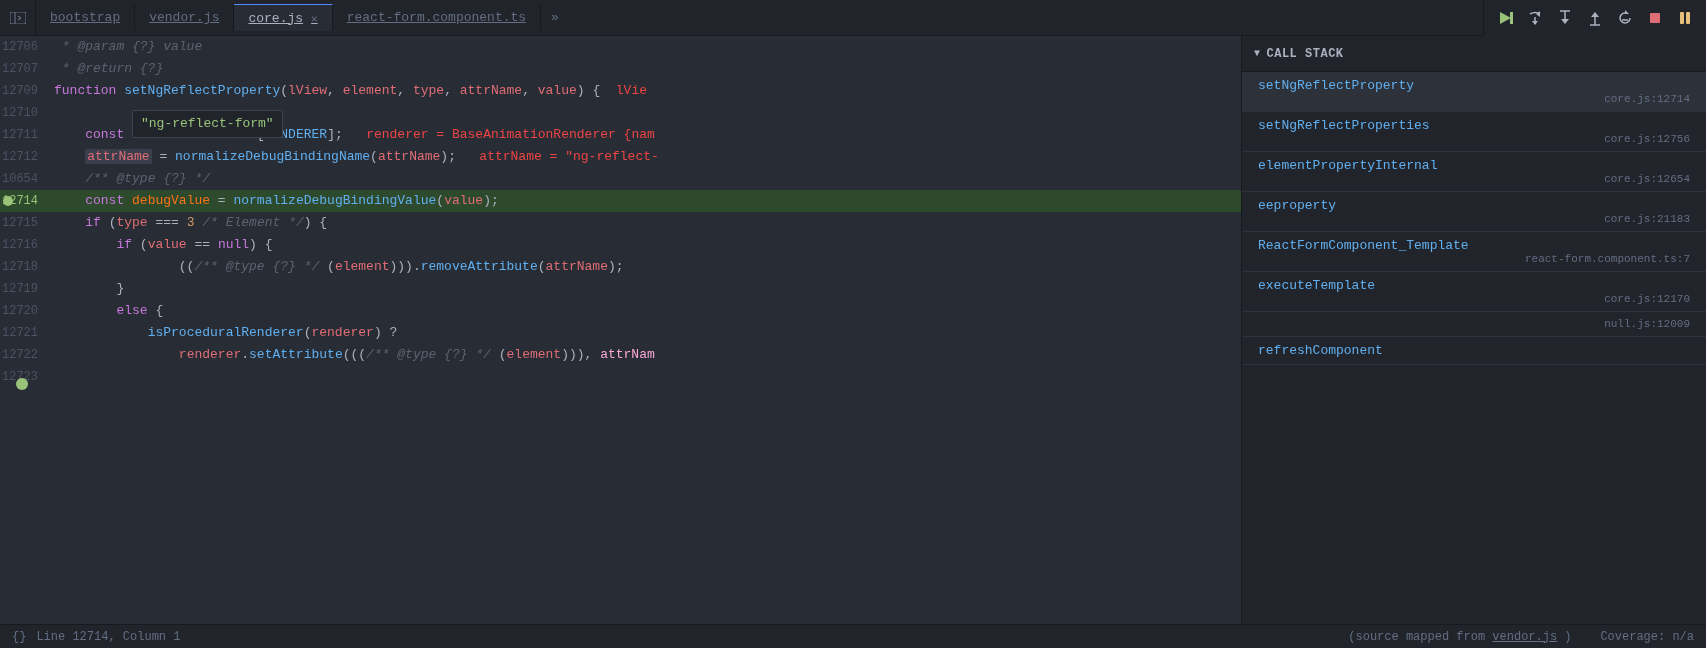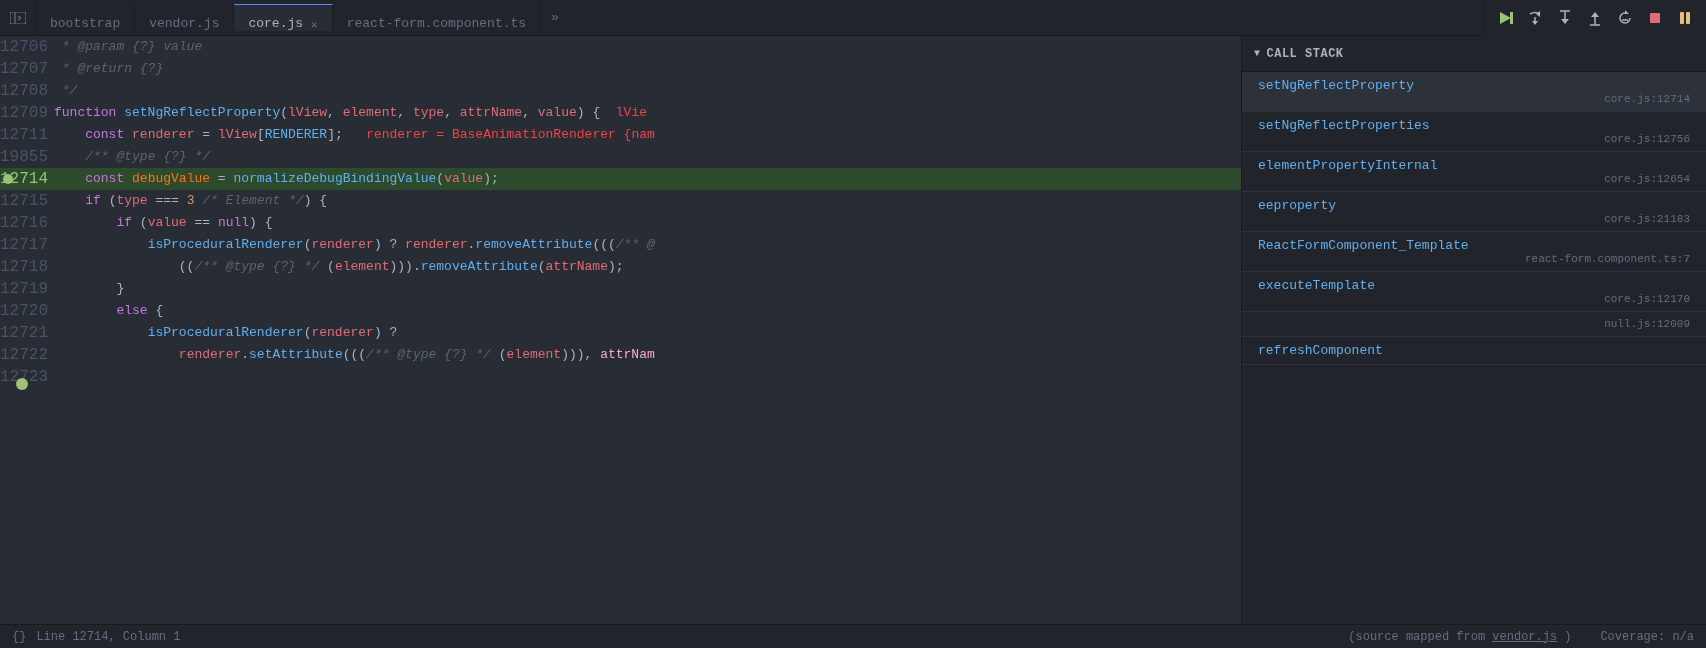--- a/index.html
+++ b/index.html
@@ -30,28 +30,29 @@
       display: flex;
       align-items: center;
       justify-content: center;
       color: #636d83;
       cursor: pointer;
       flex-shrink: 0;
       border-right: 1px solid #181a1f;
     }
     .tab {
       display: flex;
-      align-items: flex-end;
+      align-items: center;
       padding: 0 14px;
       height: 27px;
       color: #636d83;
       cursor: pointer;
       border-right: 1px solid #181a1f;
       white-space: nowrap;
       font-size: 13px;
+      text-decoration: underline;
     }
     .tab.active {
       background: #282c34;
       color: #abb2bf;
       border-top: 1px solid #528bff;
     }
     .tab .close-icon {
       margin-left: 8px;
       font-size: 11px;
       color: #636d83;
@@ -116,21 +117,21 @@
     .code-line.active-line {
       background: #2d4a2d;
     }
     .line-num {
       width: 50px;
       text-align: right;
       color: #4b5263;
       padding-right: 12px;
       flex-shrink: 0;
       user-select: none;
-      font-size: 16px;
+      font-size: 12px;
     }
     .code-line.active-line .line-num {
       color: #98c379;
     }
     .line-content {
       flex: 1;
       white-space: pre;
       overflow: visible;
       padding-left: 4px;
     }
@@ -317,62 +318,65 @@
       <div class="code-line">
         <span class="line-num">12706</span>
         <span class="line-content"><span class="cm"> * @param {?} value</span></span>
       </div>
 
       <div class="code-line">
         <span class="line-num">12707</span>
         <span class="line-content"><span class="cm"> * @return {?}</span></span>
       </div>
 
-      <div class="code-line">
-        <span class="line-num">12708</span>
-        <span class="line-content"><span class="cm"> */</span></span>
-      </div>
 
       <div class="code-line" style="position:relative;">
         <span class="line-num">12709</span>
         <span class="line-content"><span class="kw">function </span><span class="fn">setNgReflectProperty</span><span class="paren">(</span><span style="color:#e06c75">lView</span>, <span style="color:#e06c75">element</span>, <span style="color:#e06c75">type</span>, <span style="color:#e06c75">attrName</span>, <span style="color:#e06c75">value</span><span class="paren">) {</span><span class="inline-hint">  lVie</span></span>
       </div>
 
+      <div class="code-line" style="position:relative;">
+        <span class="line-num">12710</span>
+        <span class="line-content">
+          
+          <span style="display:inline-block; background:#21252b; border:1px solid #3e4451; padding:2px 8px; color:#98c379; font-size:13px; border-radius:2px; position:relative; z-index:5;">"ng-reflect-form"</span>
+        </span>
+      </div>
 
       <div class="code-line">
         <span class="line-num">12711</span>
         <span class="line-content">    <span class="kw">const </span><span style="color:#e06c75">renderer</span> <span class="op">= </span><span style="color:#e06c75">lView</span>[<span style="color:#61afef">RENDERER</span>];<span class="inline-hint">   renderer = BaseAnimationRenderer {nam</span></span>
       </div>
 
-
-      <div class="code-line">
-        <span class="line-num">19855</span>
+      <div class="code-line">
+        <span class="line-num">12712</span>
+        <span class="line-content">    <span class="hl-attrname" style="background:#3a3f4b; border-radius:2px; padding:0 2px;"><span style="color:#e06c75">attrName</span></span> <span class="op">= </span><span class="fn">normalizeDebugBindingName</span>(<span style="color:#e06c75">attrName</span>);<span class="inline-hint">   attrName = "ng-reflect-</span></span>
+      </div>
+
+      <div class="code-line">
+        <span class="line-num">10654</span>
         <span class="line-content">    <span class="cm">/** @type {?} */</span></span>
       </div>
 
       <div class="code-line active-line" style="position:relative;">
         <span class="line-num">12714</span>
         <div class="debug-arrow" style="right:auto; left:3px; top:6px; position:absolute; width:10px; height:10px; background:#98c379; border-radius:50%;"></div>
         <span class="line-content">    <span class="kw">const </span><span style="color:#f97316">debugValue</span> <span class="op">= </span><span class="fn">normalizeDebugBindingValue</span>(<span style="color:#e06c75">value</span>);</span>
       </div>
 
       <div class="code-line">
         <span class="line-num">12715</span>
         <span class="line-content">    <span class="kw">if </span><span class="paren">(</span><span style="color:#e06c75">type</span> <span class="op">=== </span><span class="num">3</span> <span class="cm">/* Element */</span><span class="paren">) {</span></span>
       </div>
 
       <div class="code-line">
         <span class="line-num">12716</span>
         <span class="line-content">        <span class="kw">if </span><span class="paren">(</span><span style="color:#e06c75">value</span> <span class="op">== </span><span class="kw">null</span><span class="paren">) {</span></span>
       </div>
 
-      <div class="code-line">
-        <span class="line-num">12717</span>
-        <span class="line-content">            <span class="fn">isProceduralRenderer</span>(<span style="color:#e06c75">renderer</span>) <span class="op">? </span><span style="color:#e06c75">renderer</span>.<span class="fn">removeAttribute</span>(((<span class="cm">/** @</span></span>
-      </div>
 
       <div class="code-line">
         <span class="line-num">12718</span>
         <span class="line-content">                ((<span class="cm">/** @type {?} */</span> (<span style="color:#e06c75">element</span>))).<span class="fn">removeAttribute</span>(<span style="color:#e06c75">attrName</span>);</span>
       </div>
 
       <div class="code-line">
         <span class="line-num">12719</span>
         <span class="line-content">        <span class="paren">}</span></span>
       </div>

